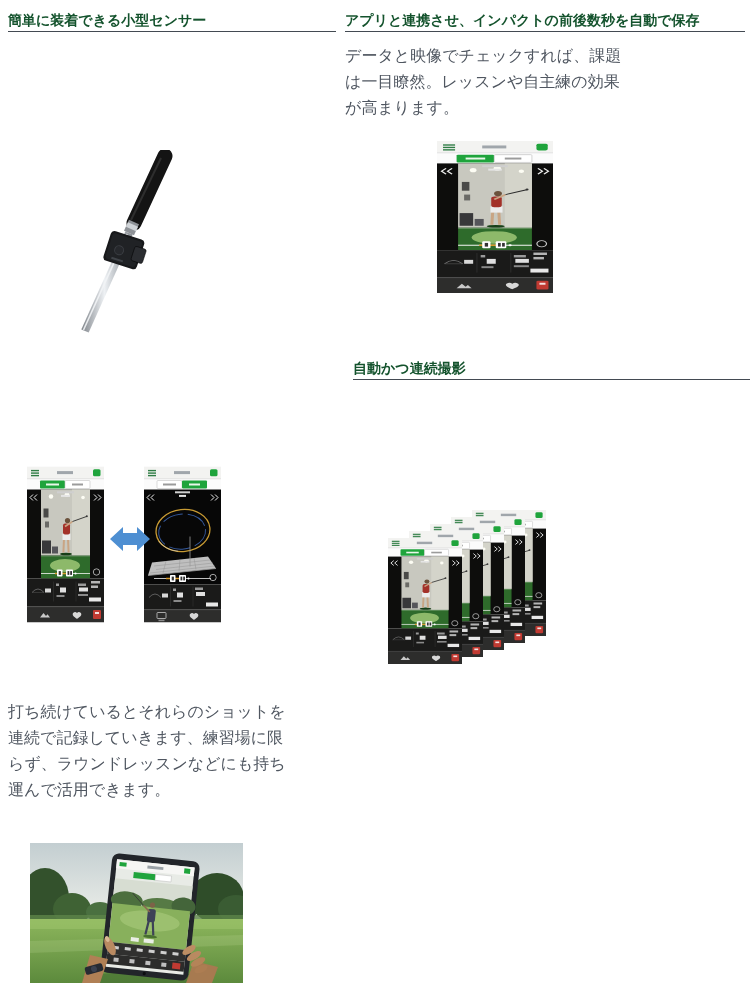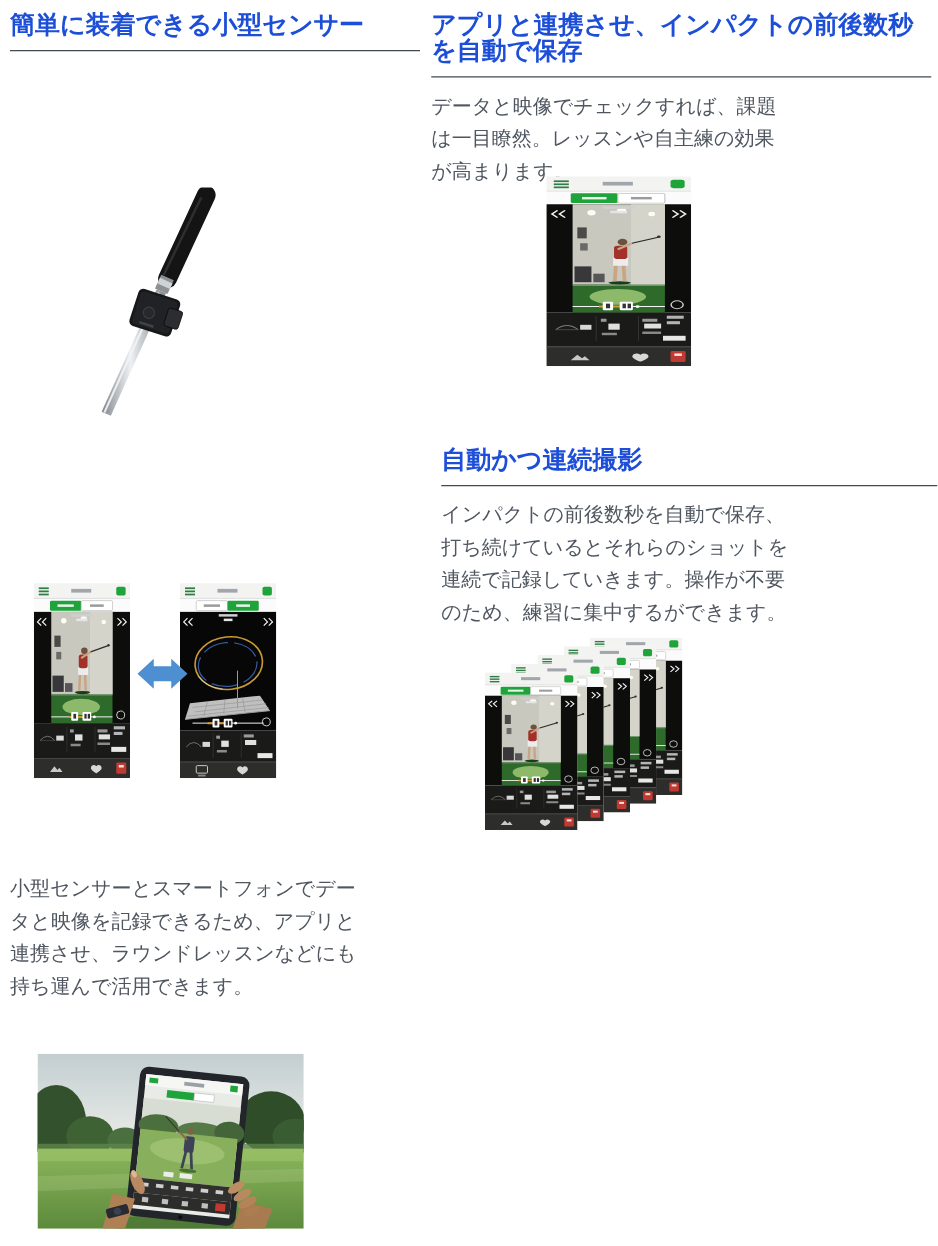--- a/index.html
+++ b/index.html
@@ -1,20 +1,20 @@
 <!DOCTYPE html>
 <html><head>
 <meta charset="utf-8">
 <style>
   html,body{margin:0;padding:0;background:#ffffff;}
   .page{position:relative;width:750px;height:997px;background:#ffffff;overflow:hidden;
         font-family:"Liberation Sans","DejaVu Sans",sans-serif;}
   .feat{position:absolute;}
-  .feat-title{margin:0;font-size:20px;font-weight:bold;color:#1d4ed8;line-height:21px;
-              padding-bottom:9px;border-bottom:1px solid #434a52;}
+  .feat-title{margin:0;font-size:14px;font-weight:bold;color:#14532d;line-height:21px;
+              border-bottom:1px solid #434a52;}
   .feat-body{margin:11px 0 0 0;font-size:16px;line-height:26px;color:#4f5660;width:282px;}
   .s1{left:8px;top:10px;width:328px;}
   .s2{left:345px;top:10px;width:400px;}
   .s3{left:8px;top:358px;width:328px;}
   .s4{left:353px;top:358px;width:400px;}
   .s5{left:8px;top:688px;width:336px;}
   .img{position:absolute;line-height:0;}
   .img-club{left:55px;top:150px;}
   .img-appcheck{left:437px;top:141px;}
   .img-compare{left:27px;top:466px;}
@@ -34,25 +34,24 @@
   <section class="feat s2">
     <h3 class="feat-title">アプリと連携させ、インパクトの前後数秒を自動で保存</h3>
     <p class="feat-body">データと映像でチェックすれば、課題は一目瞭然。レッスンや自主練の効果が高まります。</p>
   </section>
 
   <section class="feat s3">
   </section>
 
   <section class="feat s4">
     <h3 class="feat-title">自動かつ連続撮影</h3>
-    <p class="feat-body">インパクトの前後数秒を自動で保存、打ち続けているとそれらのショットを連続で記録していきます。操作が不要のため、練習に集中するができます。</p>
   </section>
 
   <section class="feat s5">
-    <p class="feat-body">小型センサーとスマートフォンでデータと映像を記録できるため、アプリと連携させ、ラウンドレッスンなどにも持ち運んで活用できます。</p>
+    <p class="feat-body">打ち続けているとそれらのショットを連続で記録していきます、練習場に限らず、ラウンドレッスンなどにも持ち運んで活用できます。</p>
   </section>
 
   <svg width="0" height="0" style="position:absolute" aria-hidden="true">
     <defs>
       <linearGradient id="shaftg" x1="0" y1="0" x2="1" y2="0">
         <stop offset="0" stop-color="#7f848a"></stop>
           <stop offset="0.45" stop-color="#eef1f4"></stop>
         <stop offset="0.7" stop-color="#b8bdc2"></stop>
           <stop offset="1" stop-color="#83888e"></stop>
       </linearGradient>

